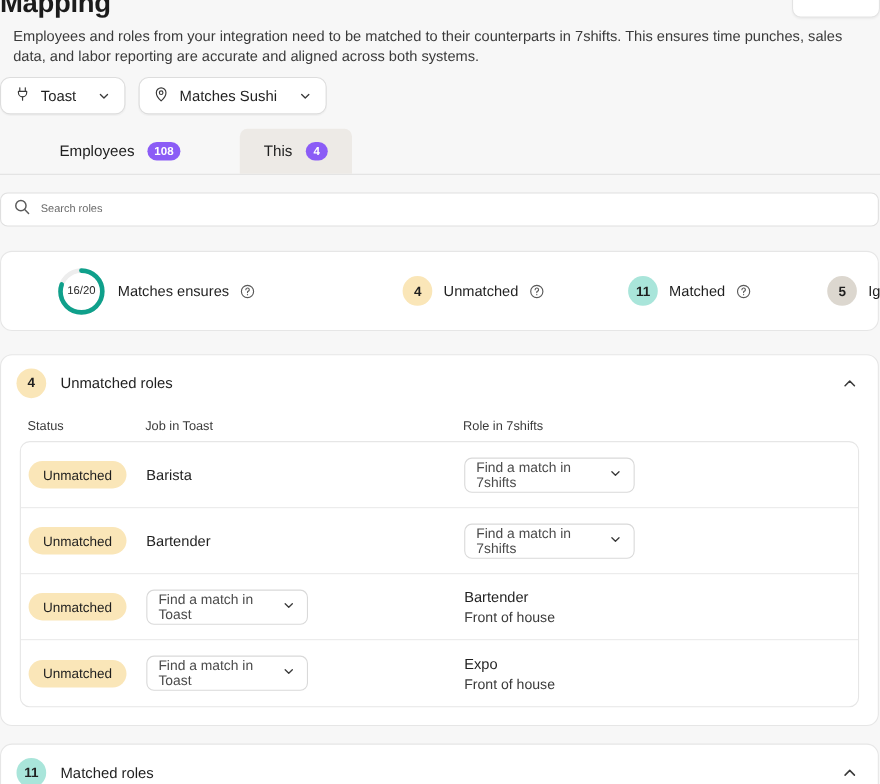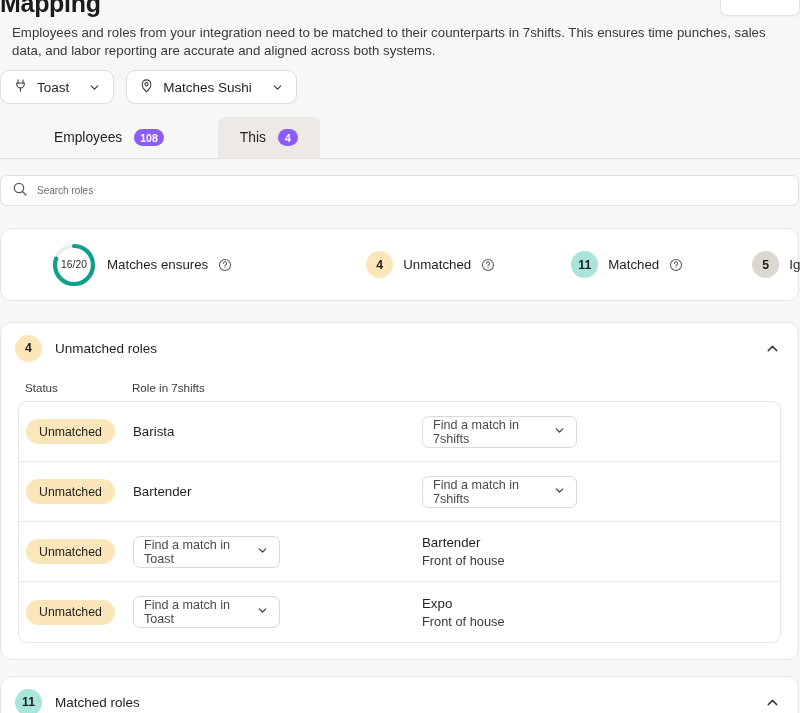--- a/index.html
+++ b/index.html
@@ -282,20 +282,21 @@
       <span class="sec-title">Unmatched roles</span>
       <span class="sec-chev">
         <svg width="17" height="17" viewBox="0 0 24 24" fill="none" stroke="#3A3A3A" stroke-width="2" stroke-linecap="round" stroke-linejoin="round">
             <polyline points="6 15 12 9 18 15"></polyline>
           </svg>
       </span>
     </div>
 
     <div class="thead">
       <div class="th c-status">Status</div>
+      <div class="th c-toast">Job in Toast</div>
       <div class="th c-7shift">Role in 7shifts</div>
     </div>
 
     <div class="tbl">
 
       <div class="trow">
         <div class="cell c-status">
           <span class="status-chip">Unmatched</span>
         </div>
         <div class="cell c-toast">

